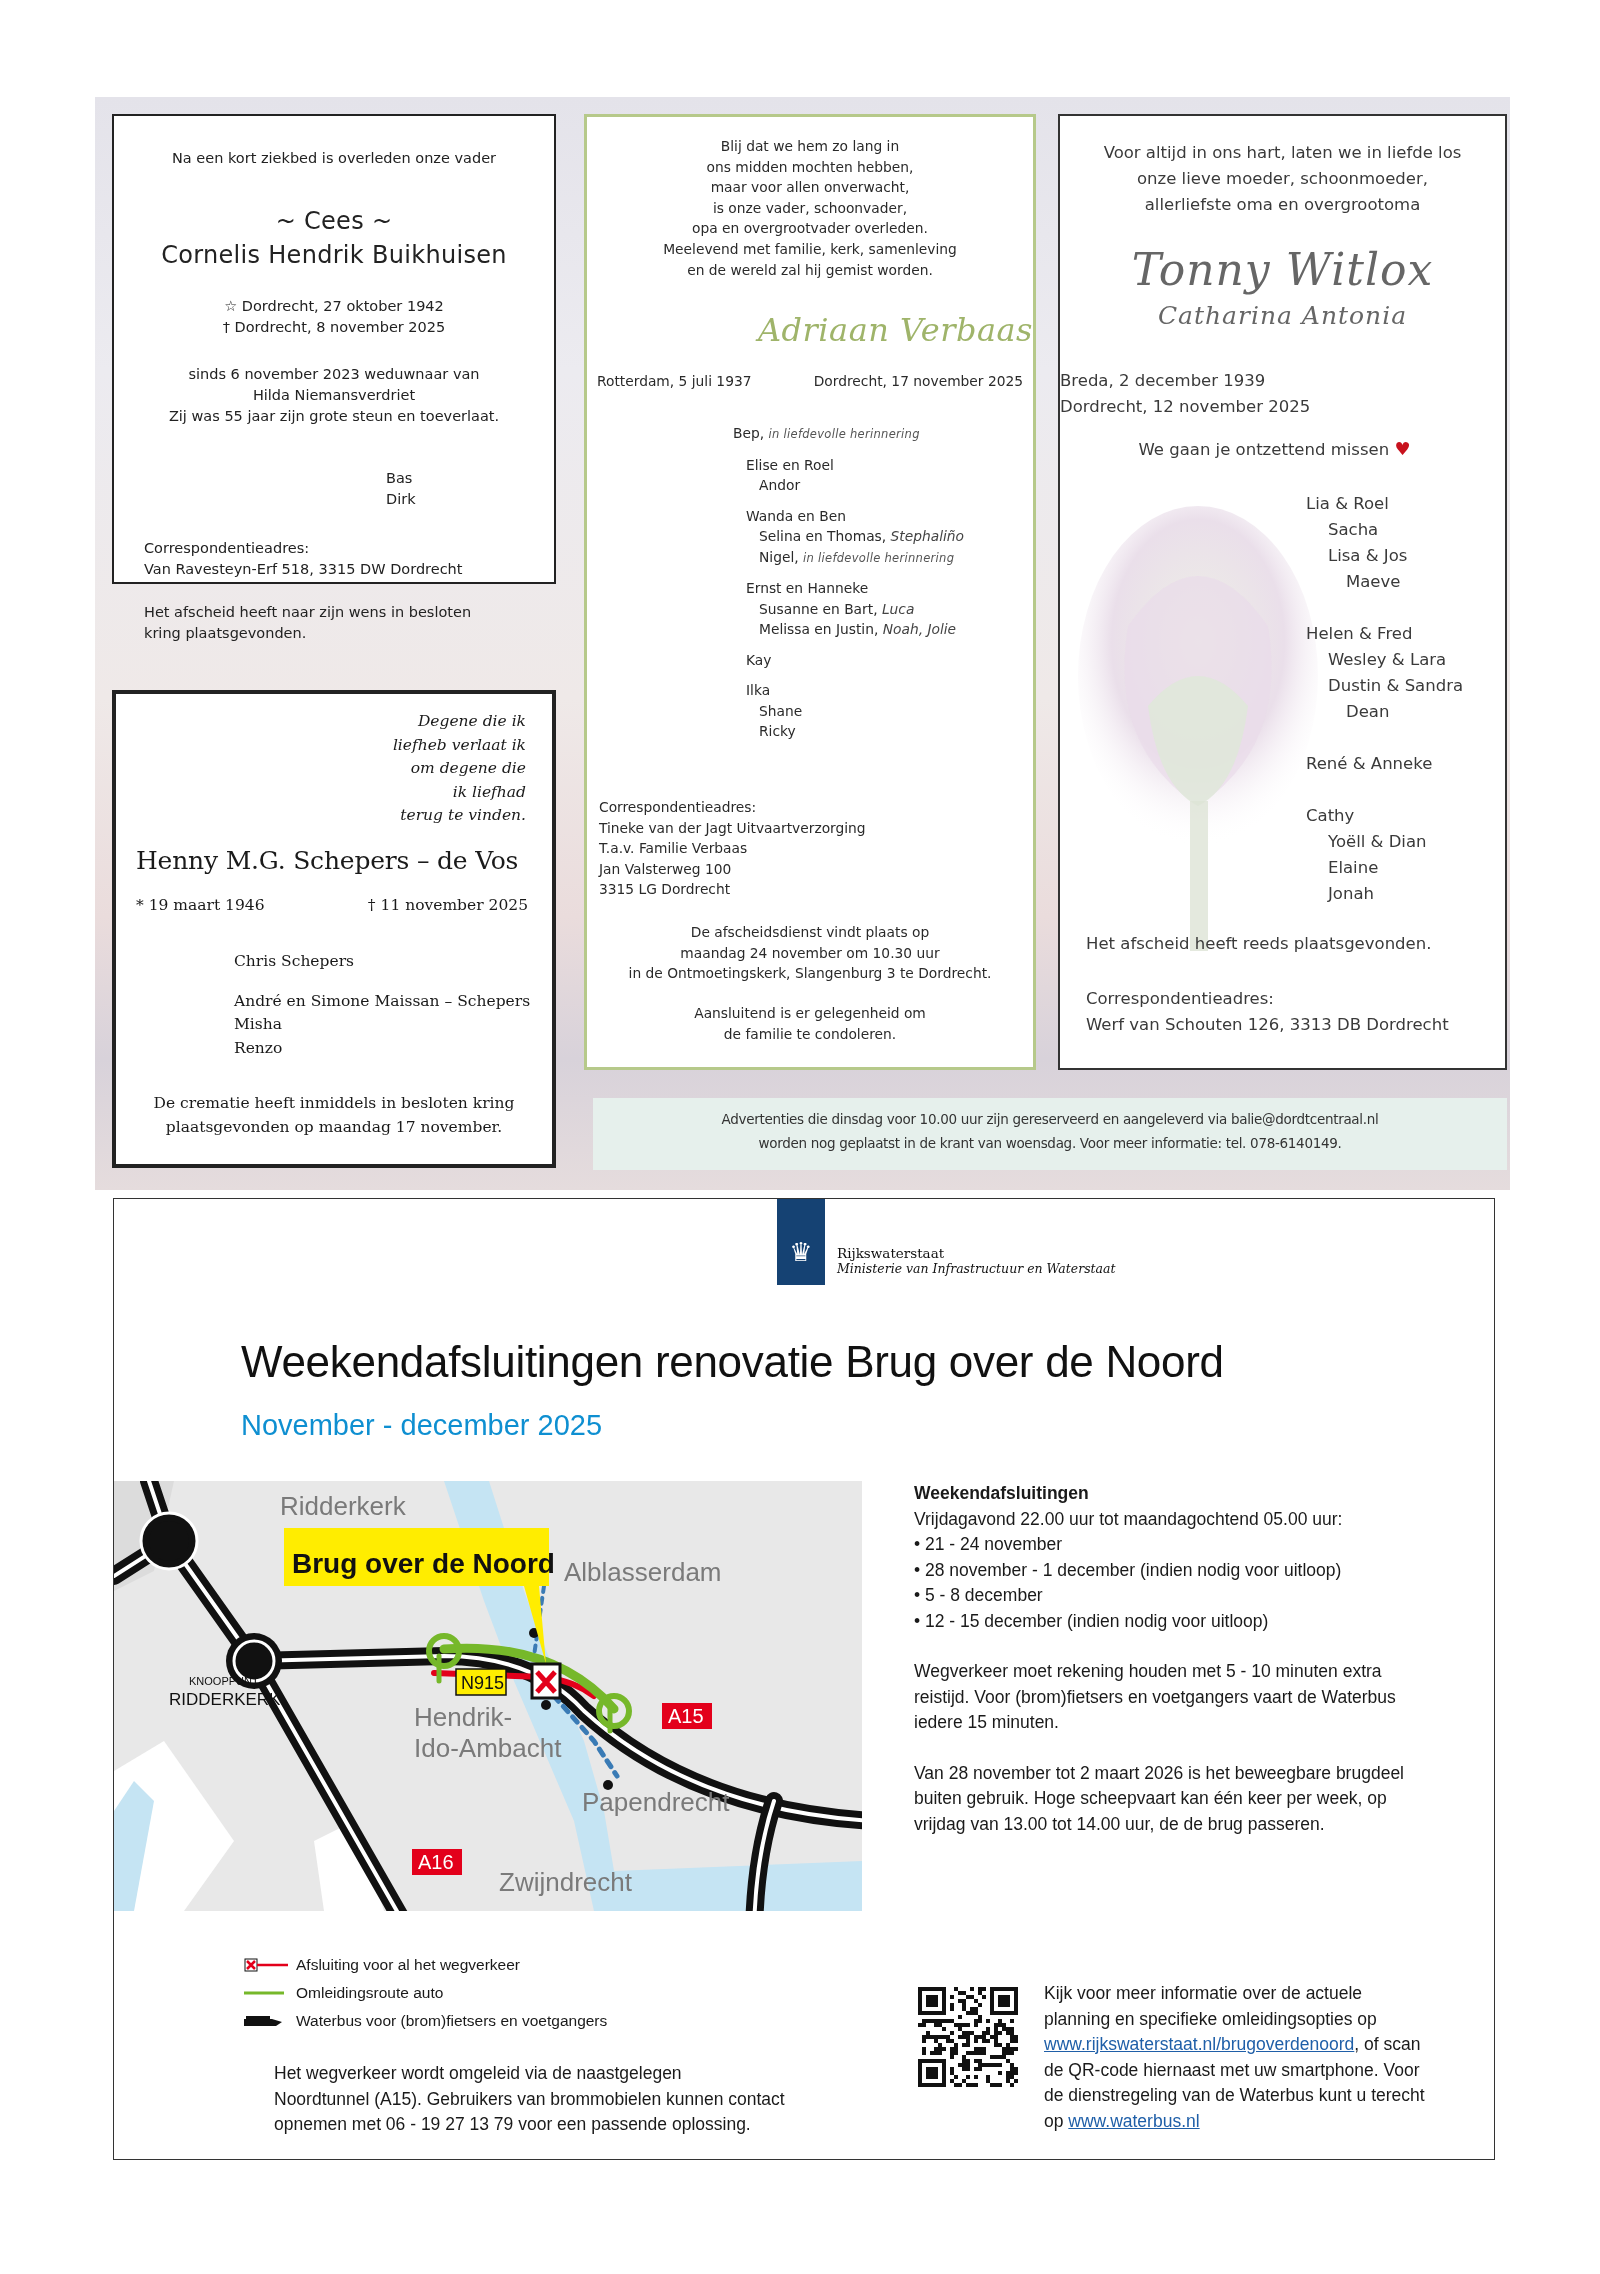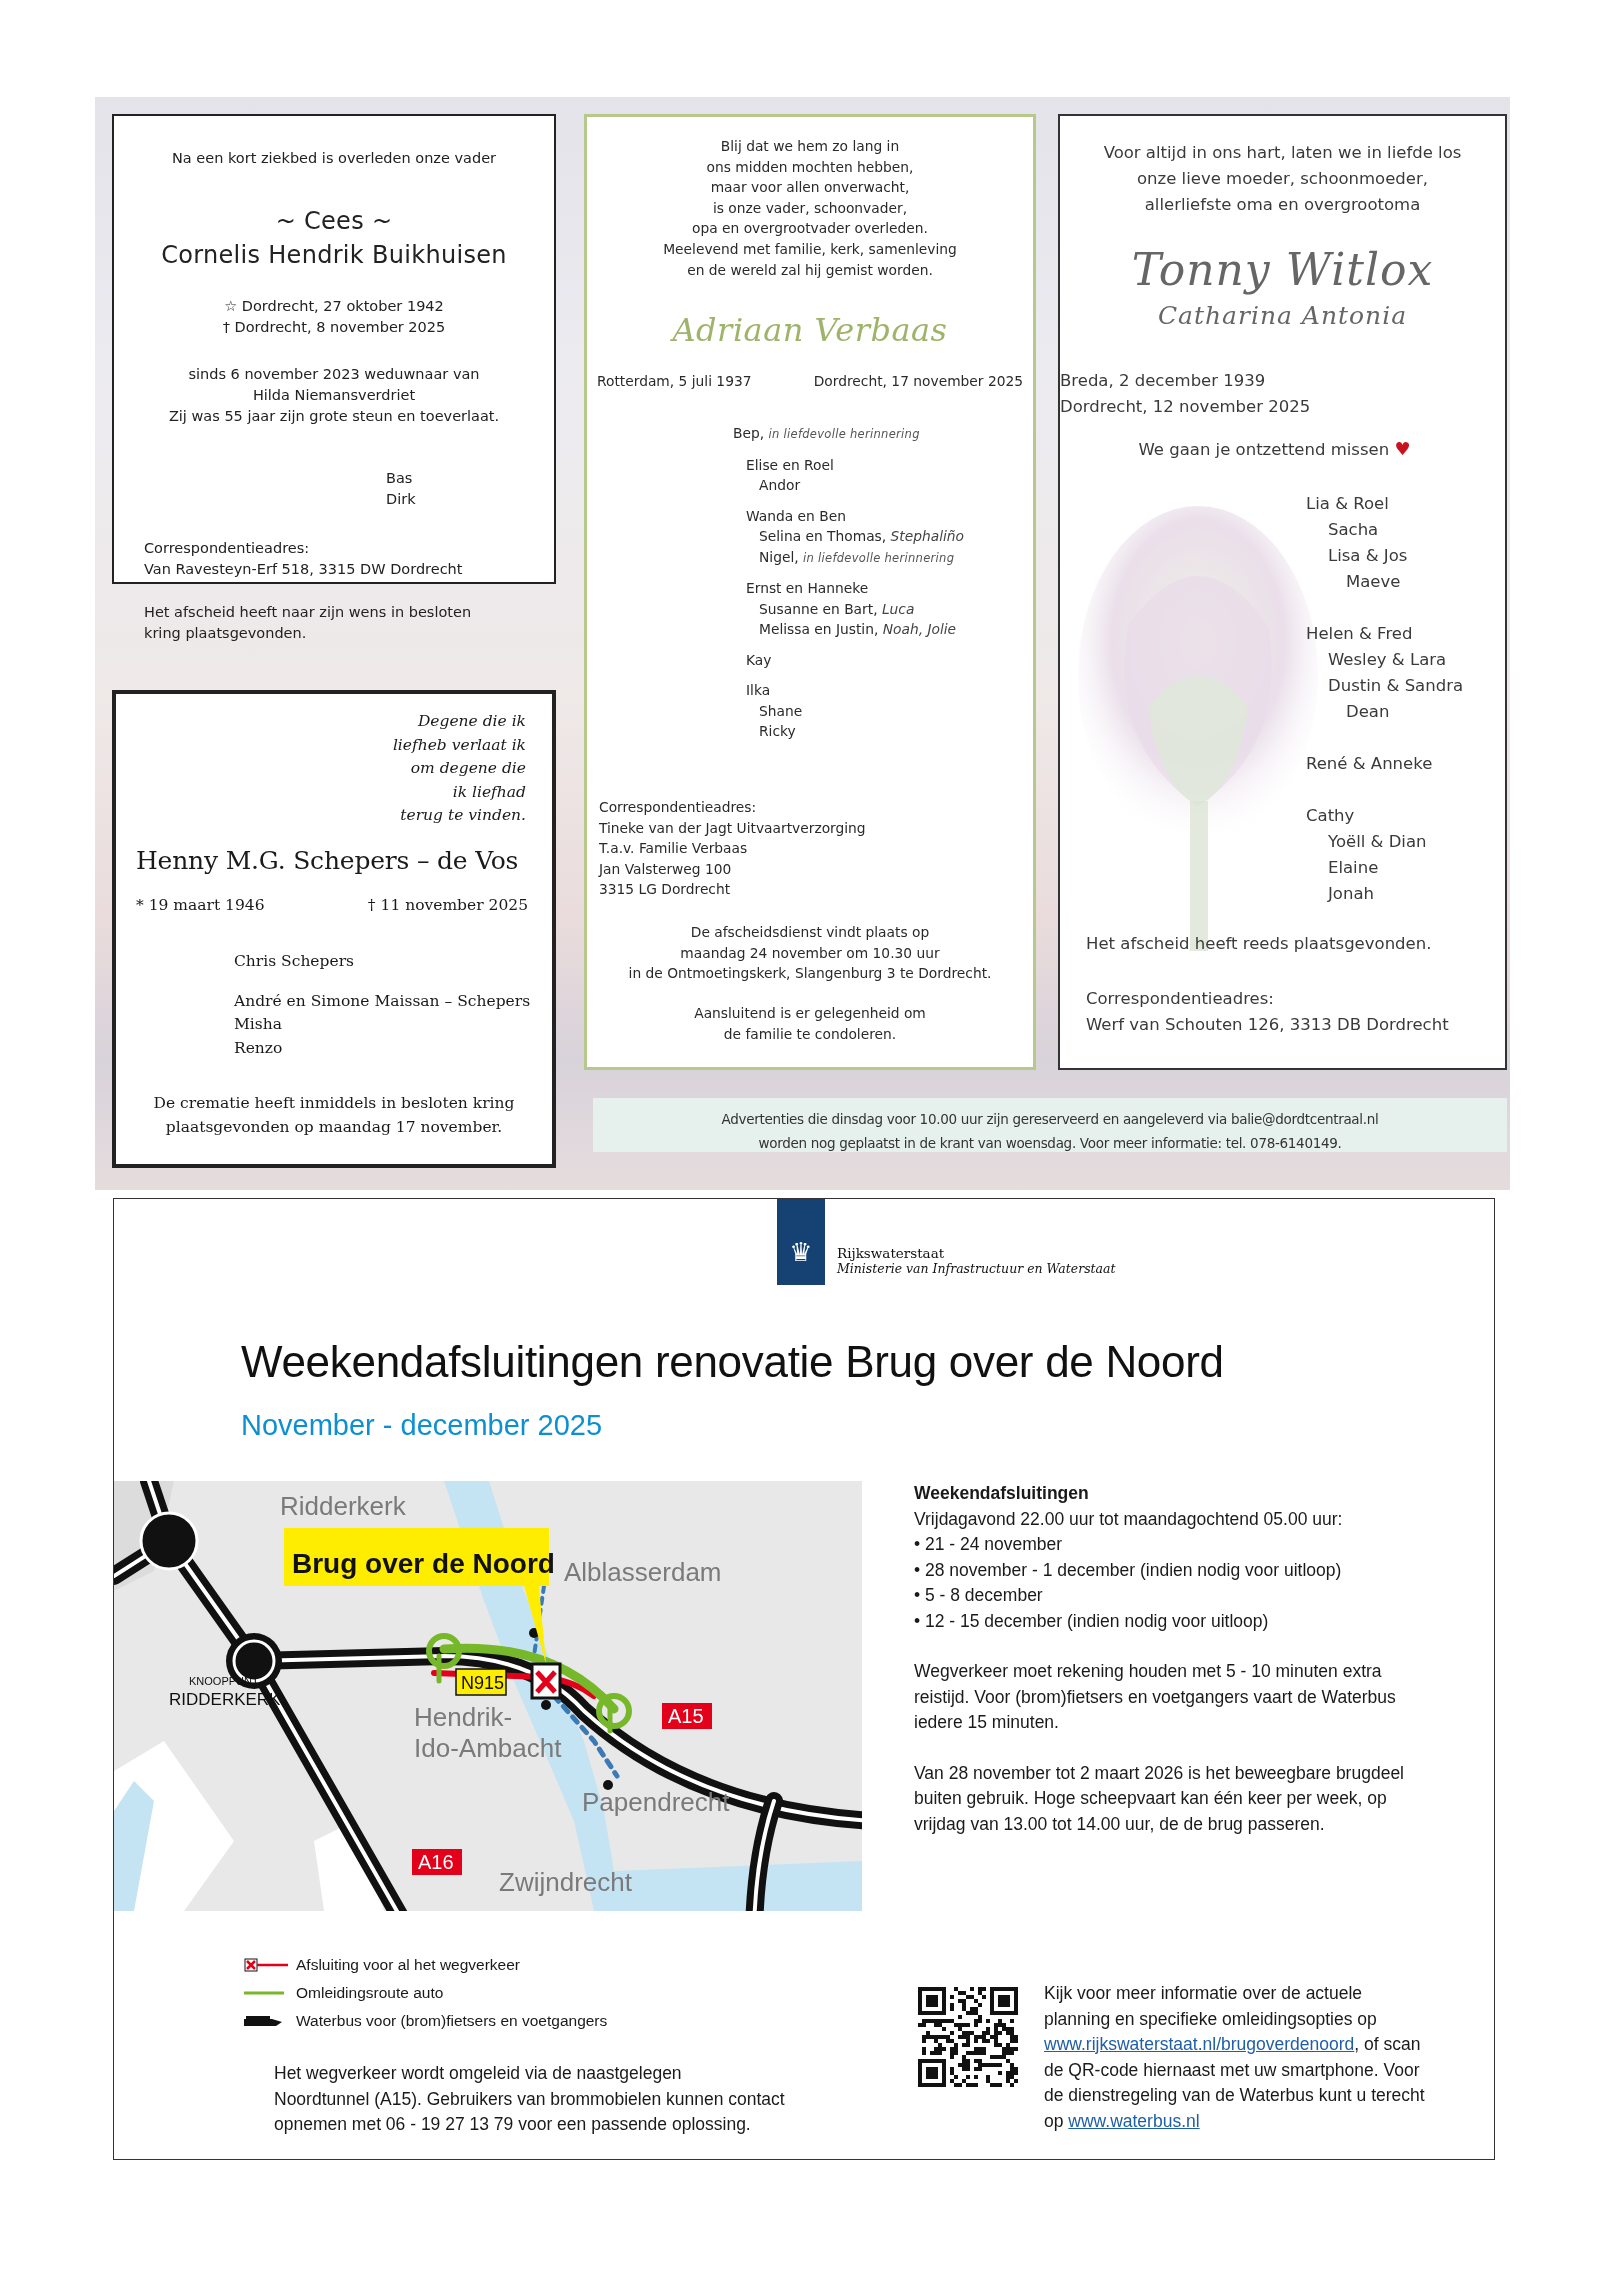--- a/index.html
+++ b/index.html
@@ -10,21 +10,21 @@
   .top-panel {
     position: absolute; left: 95px; top: 97px; width: 1415px; height: 1093px;
     background: linear-gradient(180deg, #e4e3ea 0%, #ecebf0 25%, #efe9e8 55%, #eadcdc 75%, #d8d2da 88%, #e5dcdd 100%);
   }
   .card { position: absolute; background: #fff; }
   .card-1 { left: 112px; top: 114px; width: 444px; height: 470px; border: 2px solid #222; }
   .card-2 { left: 112px; top: 690px; width: 444px; height: 478px; border: 4px solid #222; }
   .card-3 { left: 584px; top: 114px; width: 452px; height: 956px; border: 3px solid #b6c98a; }
   .card-4 { left: 1058px; top: 114px; width: 449px; height: 956px; border: 2px solid #333; overflow: hidden; }
   .ad-note {
-    position: absolute; left: 593px; top: 1098px; width: 914px; height: 54px;
+    position: absolute; left: 593px; top: 1098px; width: 914px; height: 72px;
     background: #e6f0ec; font-family: "DejaVu Sans", sans-serif; font-size: 13.5px;
     color: #333; text-align: center; line-height: 24px; padding-top: 9px; letter-spacing: -0.3px;
   }
 
   
   .c1 { font-family: "DejaVu Sans", sans-serif; color: #222; text-align: center; }
   .c1 .intro { position: absolute; top: 34px; left: 0; right: 0; font-size: 14.5px; }
   .c1 .name { position: absolute; top: 88px; left: 0; right: 0; font-size: 24px; line-height: 34px; letter-spacing: 0.3px; }
   .c1 .dates { position: absolute; top: 180px; left: 0; right: 0; font-size: 14.5px; line-height: 21px; }
   .c1 .widow { position: absolute; top: 248px; left: 0; right: 0; font-size: 14.5px; line-height: 21px; }
@@ -38,21 +38,21 @@
   .c2 .name { position: absolute; top: 152px; left: 20px; font-size: 25px; letter-spacing: -0.2px; }
   .c2 .born { position: absolute; top: 202px; left: 20px; font-size: 15.5px; }
   .c2 .died { position: absolute; top: 202px; right: 24px; font-size: 15.5px; }
   .c2 .fam { position: absolute; top: 256px; left: 118px; font-size: 15.5px; line-height: 23.5px; }
   .c2 .fam .gap { height: 16px; }
   .c2 .cremation { position: absolute; top: 398px; left: 0; right: 0; text-align: center; font-size: 15.5px; line-height: 23.5px; }
 
   
   .c3 { font-family: "DejaVu Sans", sans-serif; color: #2a2a2a; font-size: 13.8px; }
   .c3 .poem { position: absolute; top: 19px; left: 0; right: 0; text-align: center; line-height: 20.6px; }
-  .c3 .name { position: absolute; top: 194px; left: 0; right: 0; text-align: center; font-family: "DejaVu Serif", serif; font-style: italic; font-size: 32px; color: #9fb46a; letter-spacing: 0.5px; }
+  .c3 .name { position: absolute; top: 194px; left: 0; right: 0; text-align: right; font-family: "DejaVu Serif", serif; font-style: italic; font-size: 32px; color: #9fb46a; letter-spacing: 0.5px; }
   .c3 .born { position: absolute; top: 256px; left: 10px; }
   .c3 .died { position: absolute; top: 256px; right: 10px; }
   .c3 .fam { position: absolute; top: 306px; left: 146px; line-height: 20.5px; }
   .c3 .fam .head { }
   .c3 .fam .note { font-style: italic; font-size: 11.5px; color: #555; letter-spacing: 0.3px; }
   .c3 .fam .kids { padding-left: 13px; }
   .c3 .fam .sp { height: 10px; }
   .c3 .fam em { font-style: italic; color: #444; }
   .c3 .addr { position: absolute; top: 680px; left: 12px; line-height: 20.6px; }
   .c3 .service { position: absolute; top: 805px; left: 0; right: 0; text-align: center; line-height: 20.6px; }

